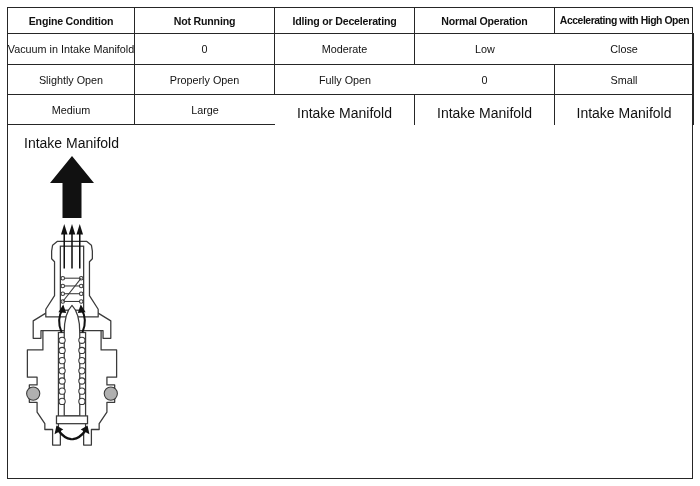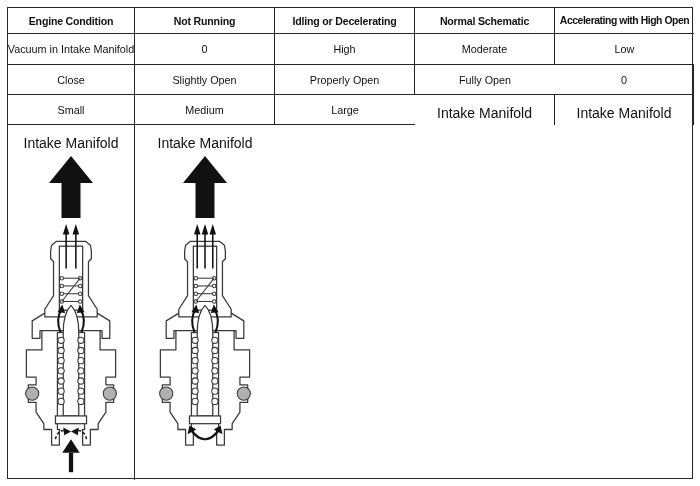--- a/index.html
+++ b/index.html
@@ -25,26 +25,25 @@
 </style>
 </head>
 <body>
 
 <div class="page">
   <div class="grid">
 
     <div class="cell hd">Engine Condition</div>
     <div class="cell hd">Not Running</div>
     <div class="cell hd">Idling or Decelerating</div>
-    <div class="cell hd">Normal Schematic</div>
+    <div class="cell hd">Normal Operation</div>
     <div class="cell hd tight last">Accelerating with High Open</div>
 
     <div class="cell">Vacuum in Intake Manifold</div>
     <div class="cell">0</div>
-    <div class="cell">High</div>
     <div class="cell">Moderate</div>
     <div class="cell last">Low</div>
 
     <div class="cell">Close</div>
     <div class="cell">Slightly Open</div>
     <div class="cell">Properly Open</div>
     <div class="cell last">Fully Open</div>
 
     <div class="cell">0</div>
     <div class="cell">Small</div>

